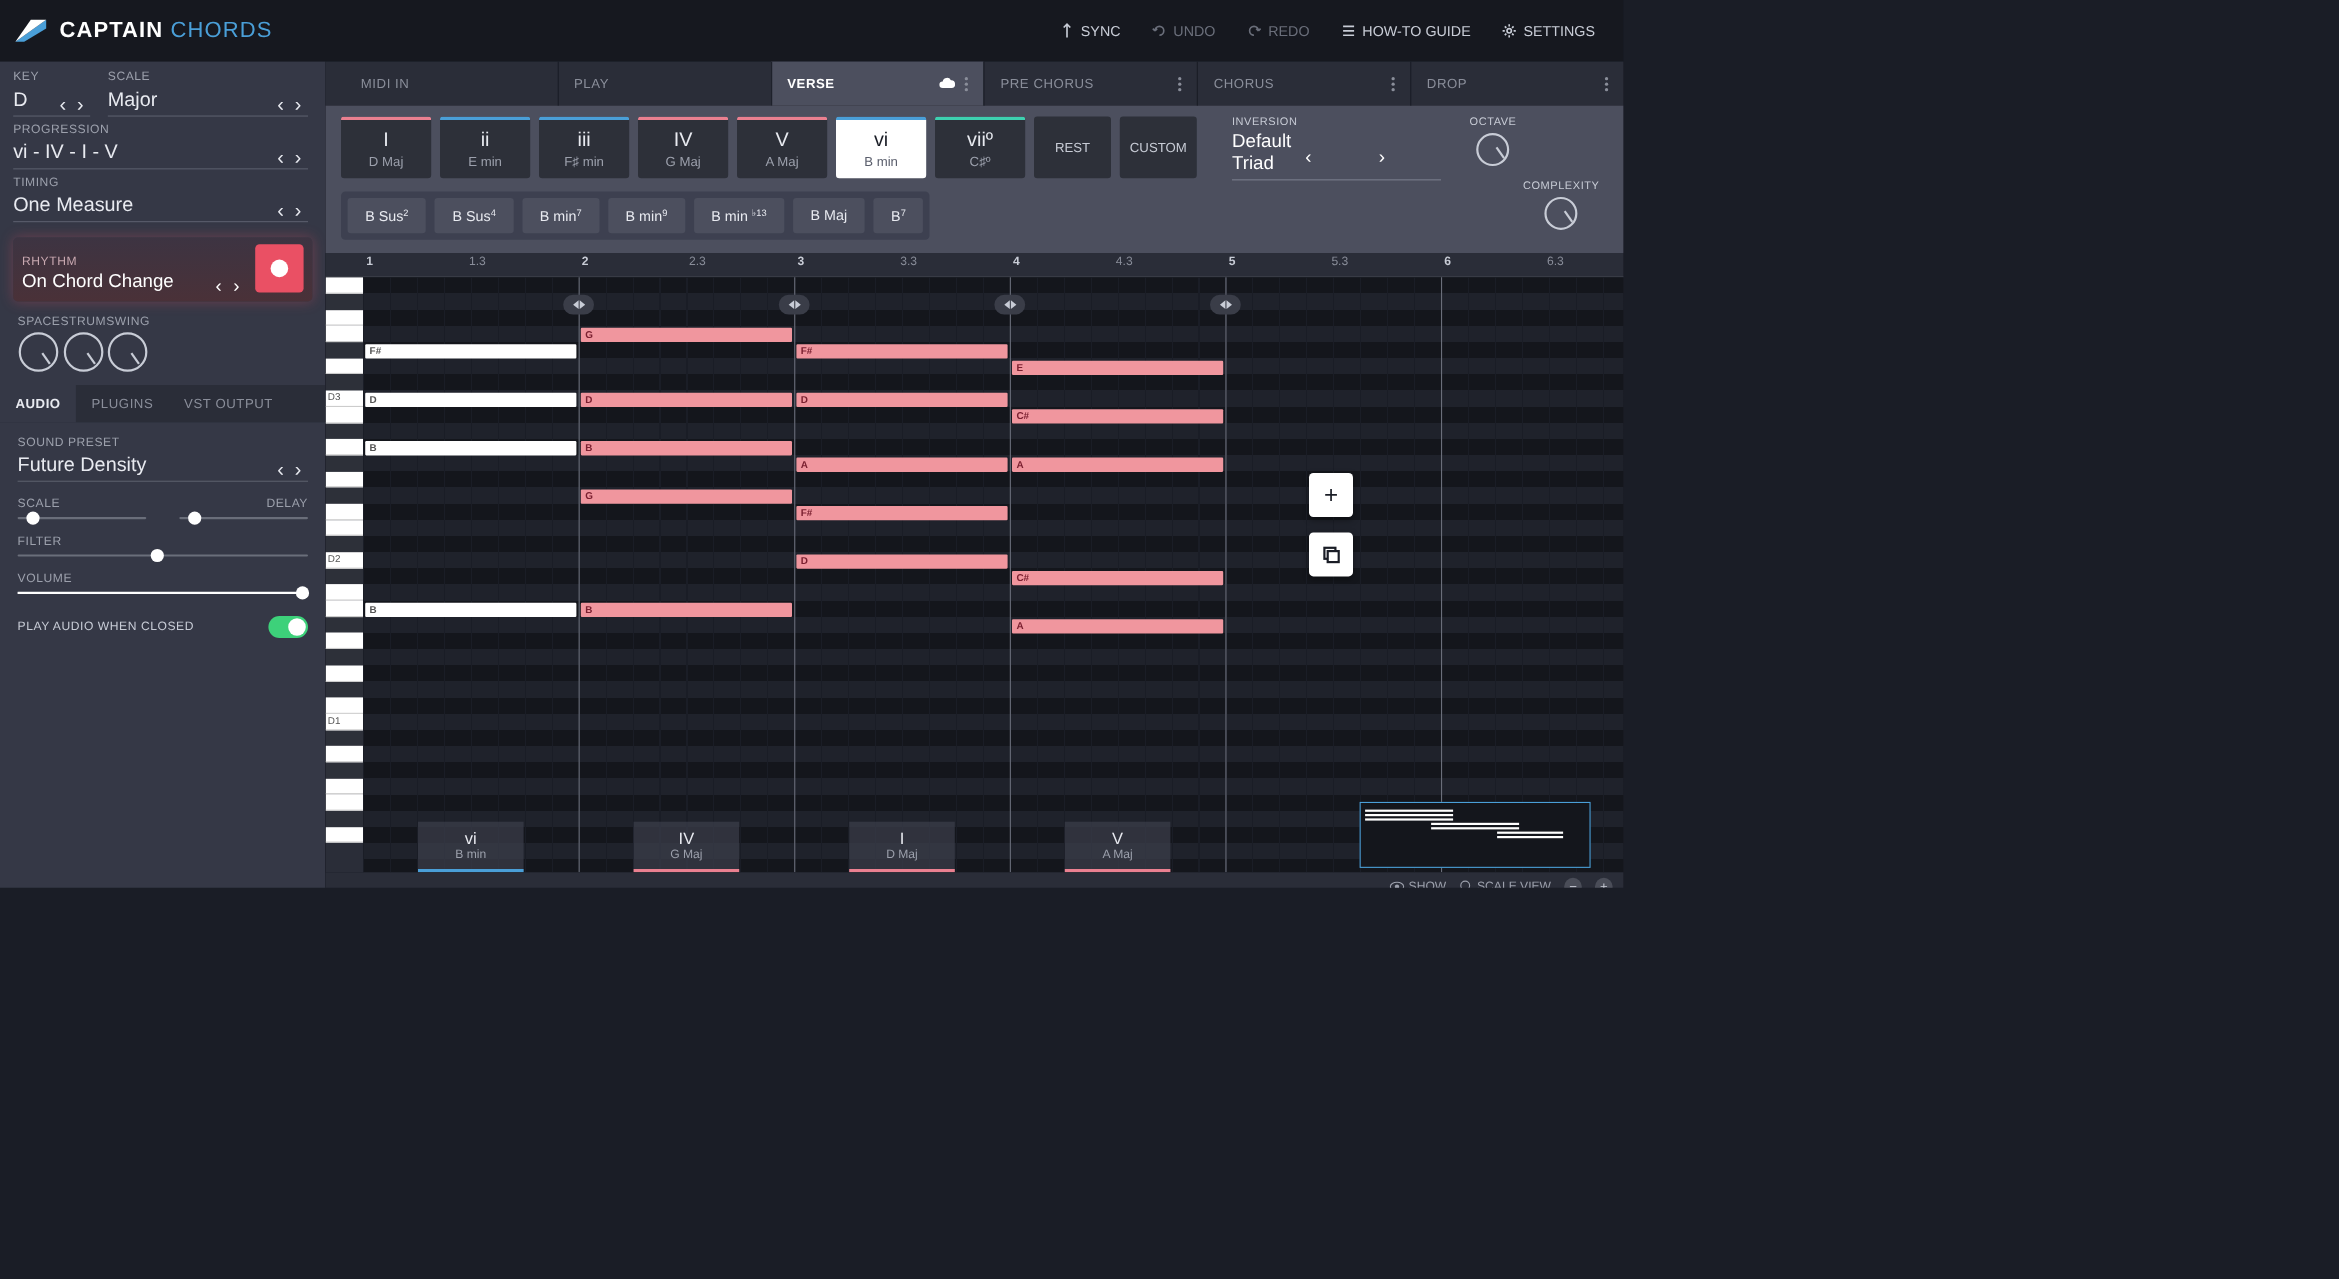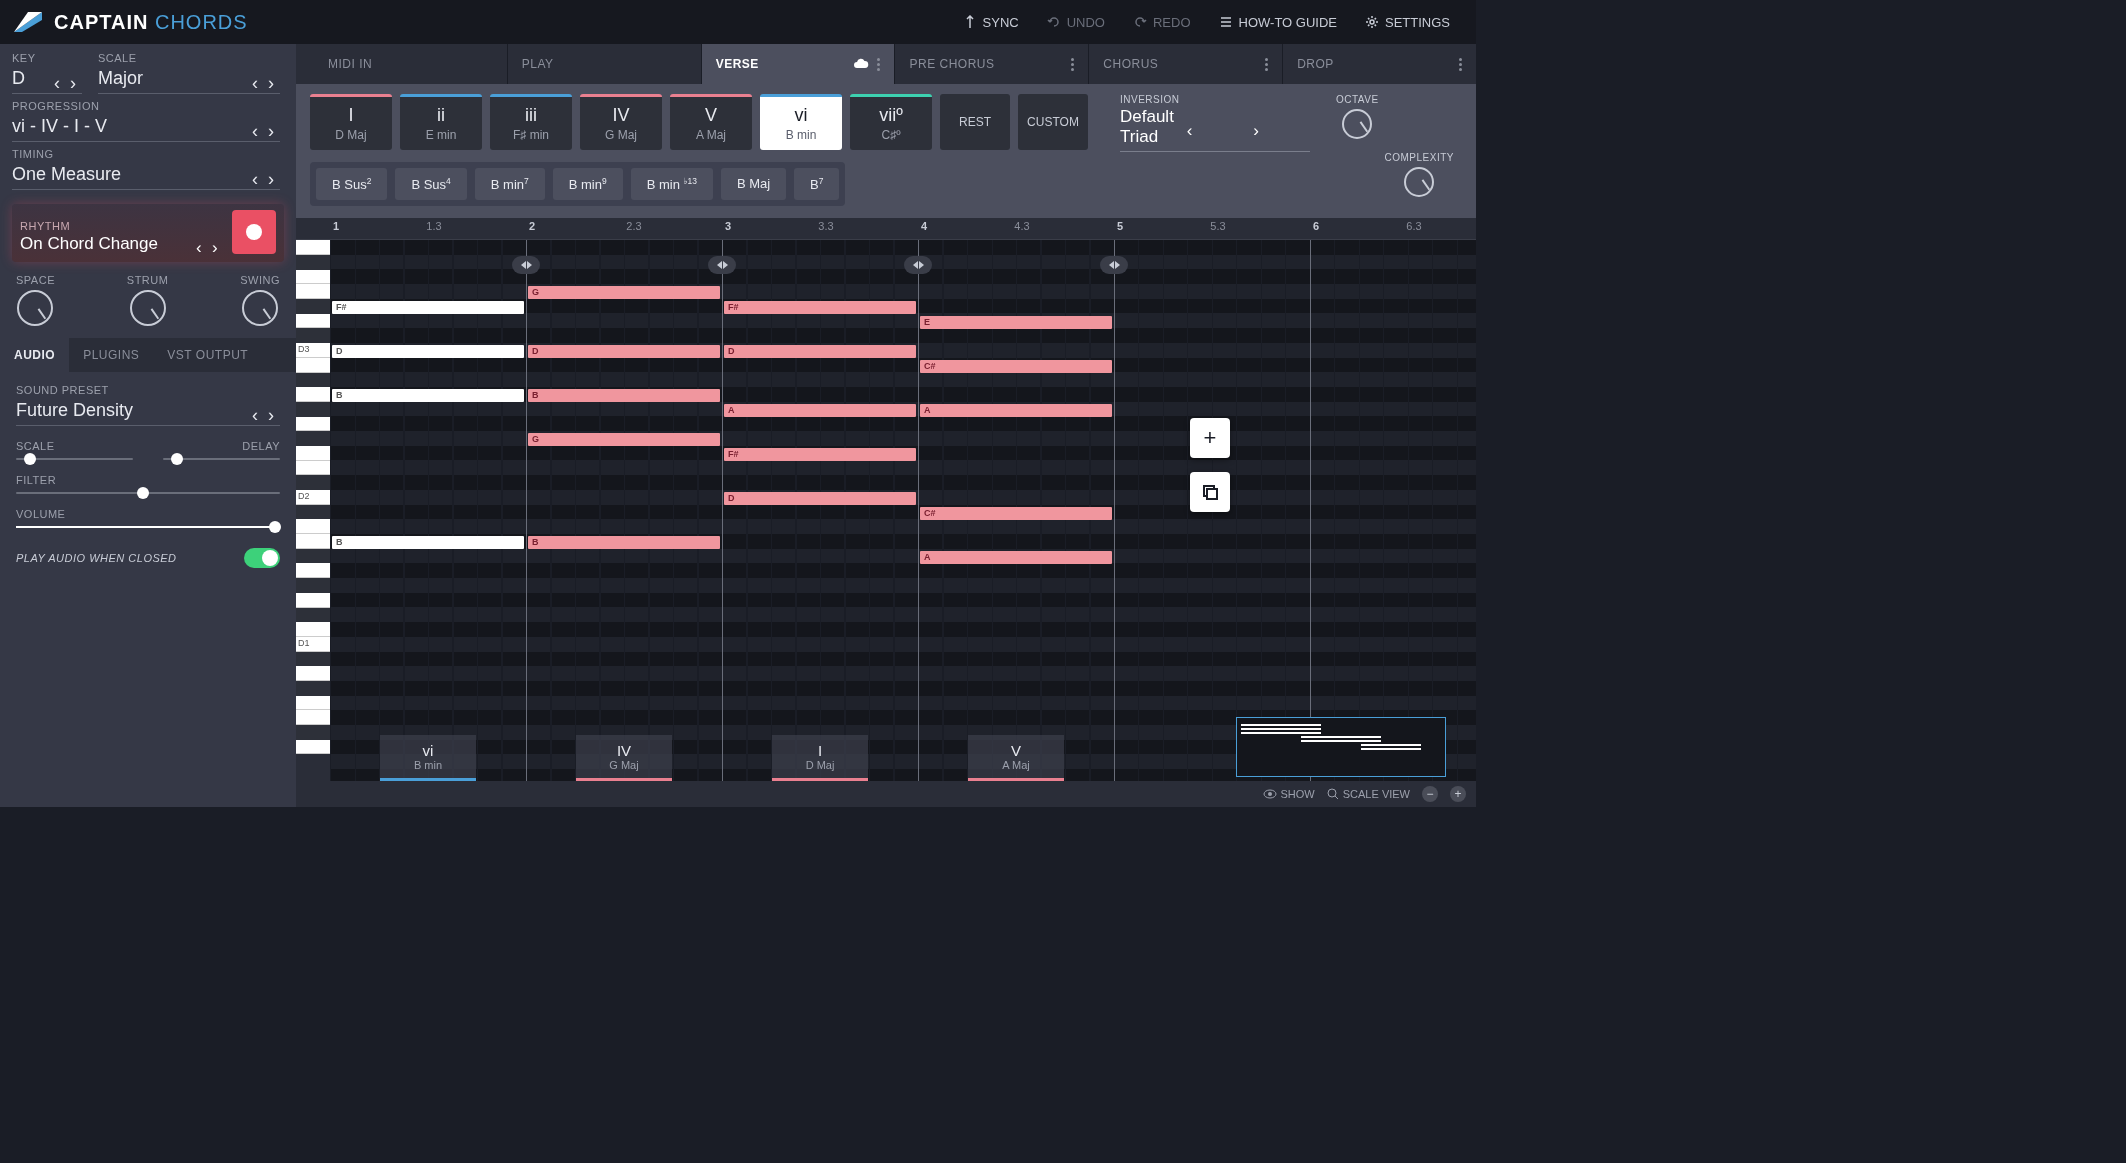--- a/index.html
+++ b/index.html
@@ -1,19 +1,19 @@
 <!DOCTYPE html>
 <html><head>
 <meta charset="utf-8">
 <style>
 * { margin: 0; padding: 0; box-sizing: border-box; font-family: 'Segoe UI', Arial, sans-serif; }
 body { background: #1a1d26; color: #c8ccd6; overflow: hidden; width: 1476px; height: 807px; }
 
 
-.header { height: 44px; background: #16181f; display: flex; align-items: center; padding: 0 12px; justify-content: flex-end; }
+.header { height: 56px; background: #16181f; display: flex; align-items: center; padding: 0 12px; justify-content: flex-end; }
 .logo-icon { width: 32px; height: 32px; margin-right: 10px; }
 .logo-text { font-size: 20px; font-weight: 700; letter-spacing: 1px; }
 .logo-text .c1 { color: #fff; }
 .logo-text .c2 { color: #4a9fd8; font-weight: 400; }
 .header-spacer { flex: 1; }
 .header-btn { display: flex; align-items: center; gap: 6px; padding: 0 14px; height: 44px; font-size: 13px; color: #c8ccd6; cursor: pointer; }
 .header-btn.dim { color: #6a6e7a; }
 .header-btn svg { width: 14px; height: 14px; }
 
 
@@ -32,41 +32,41 @@
 .arrow { width: 12px; height: 12px; cursor: pointer; color: #9ca0ac; }
 
 .rhythm-block { margin: 8px 12px 0 12px; background: linear-gradient(180deg, #3d3442 0%, #4a3138 100%); border-radius: 4px; padding: 6px 8px 8px 8px; display: flex; align-items: flex-end; gap: 8px; box-shadow: 0 0 12px rgba(234,80,100,0.3); }
 .rhythm-left { flex: 1; }
 .rhythm-label { font-size: 11px; color: #c8a8b0; letter-spacing: 0.5px; margin-bottom: 2px; }
 .rhythm-value { display: flex; align-items: center; justify-content: space-between; }
 .rhythm-value span { font-size: 17px; color: #fff; font-weight: 300; }
 .record-btn { width: 44px; height: 44px; background: #ea5064; border-radius: 4px; display: flex; align-items: center; justify-content: center; cursor: pointer; }
 .record-btn .dot { width: 16px; height: 16px; background: #fff; border-radius: 50%; }
 
-.knob-row { display: flex; justify-content: space-between; padding: 12px 16px 8px 16px; }
+.knob-row { display: flex; justify-content: flex-start; padding: 12px 16px 8px 16px; }
 .knob { display: flex; flex-direction: column; align-items: center; gap: 4px; }
 .knob-label { font-size: 11px; color: #9ca0ac; letter-spacing: 0.5px; }
 .knob-circle { width: 36px; height: 36px; border: 2px solid #c8ccd6; border-radius: 50%; position: relative; cursor: pointer; }
 .knob-circle::after { content: ''; position: absolute; width: 2px; height: 12px; background: #c8ccd6; left: 50%; bottom: 2px; transform-origin: 50% -6px; transform: translateX(-50%) rotate(-35deg); }
 
 
 .audio-tabs { display: flex; background: #2a2d38; margin-top: 4px; }
 .audio-tab { padding: 10px 14px; font-size: 12px; color: #8a8e9a; cursor: pointer; letter-spacing: 0.5px; }
 .audio-tab.active { background: #353846; color: #e8eaf0; font-weight: 600; }
 
 .audio-panel { padding: 12px 16px; flex: 1; }
 .slider-row { margin-bottom: 14px; }
 .slider-labels { display: flex; justify-content: space-between; font-size: 11px; color: #9ca0ac; letter-spacing: 0.5px; margin-bottom: 6px; }
 .slider-labels.single { justify-content: flex-start; }
 .slider-track-double { display: flex; gap: 30px; }
 .slider-track { height: 2px; background: #6a6e7a; position: relative; flex: 1; border-radius: 1px; cursor: pointer; }
 .slider-thumb { width: 12px; height: 12px; background: #fff; border-radius: 50%; position: absolute; top: -5px; transform: translateX(-50%); }
 .slider-track.filled::before { content:''; position:absolute; left:0; top:0; height:100%; background:#fff; border-radius:1px; }
 
-.toggle-row { display: flex; align-items: center; justify-content: space-between; margin-top: 20px; font-style: italic; }
+.toggle-row { display: flex; align-items: center; justify-content: space-between; margin-top: 20px; }
 .toggle-label { font-size: 11px; color: #c8ccd6; letter-spacing: 0.5px; }
 .toggle { width: 36px; height: 20px; background: #3dd17a; border-radius: 10px; position: relative; cursor: pointer; }
 .toggle::after { content:''; width:16px; height:16px; background:#fff; border-radius:50%; position:absolute; top:2px; right:2px; }
 
 
 .section-tabs { display: flex; background: #2a2d38; height: 40px; }
 .section-tab { flex: 1; display: flex; align-items: center; justify-content: space-between; padding: 0 14px; font-size: 12px; color: #8a8e9a; border-left: 1px solid #1a1d26; cursor: pointer; letter-spacing: 0.5px; position: relative; }
 .section-tab:first-child { border-left: none; padding-left: 32px; }
 .section-tab.active { background: #4c4f5e; color: #fff; font-weight: 600; }
 .tab-icons { display: flex; gap: 8px; align-items: center; }

